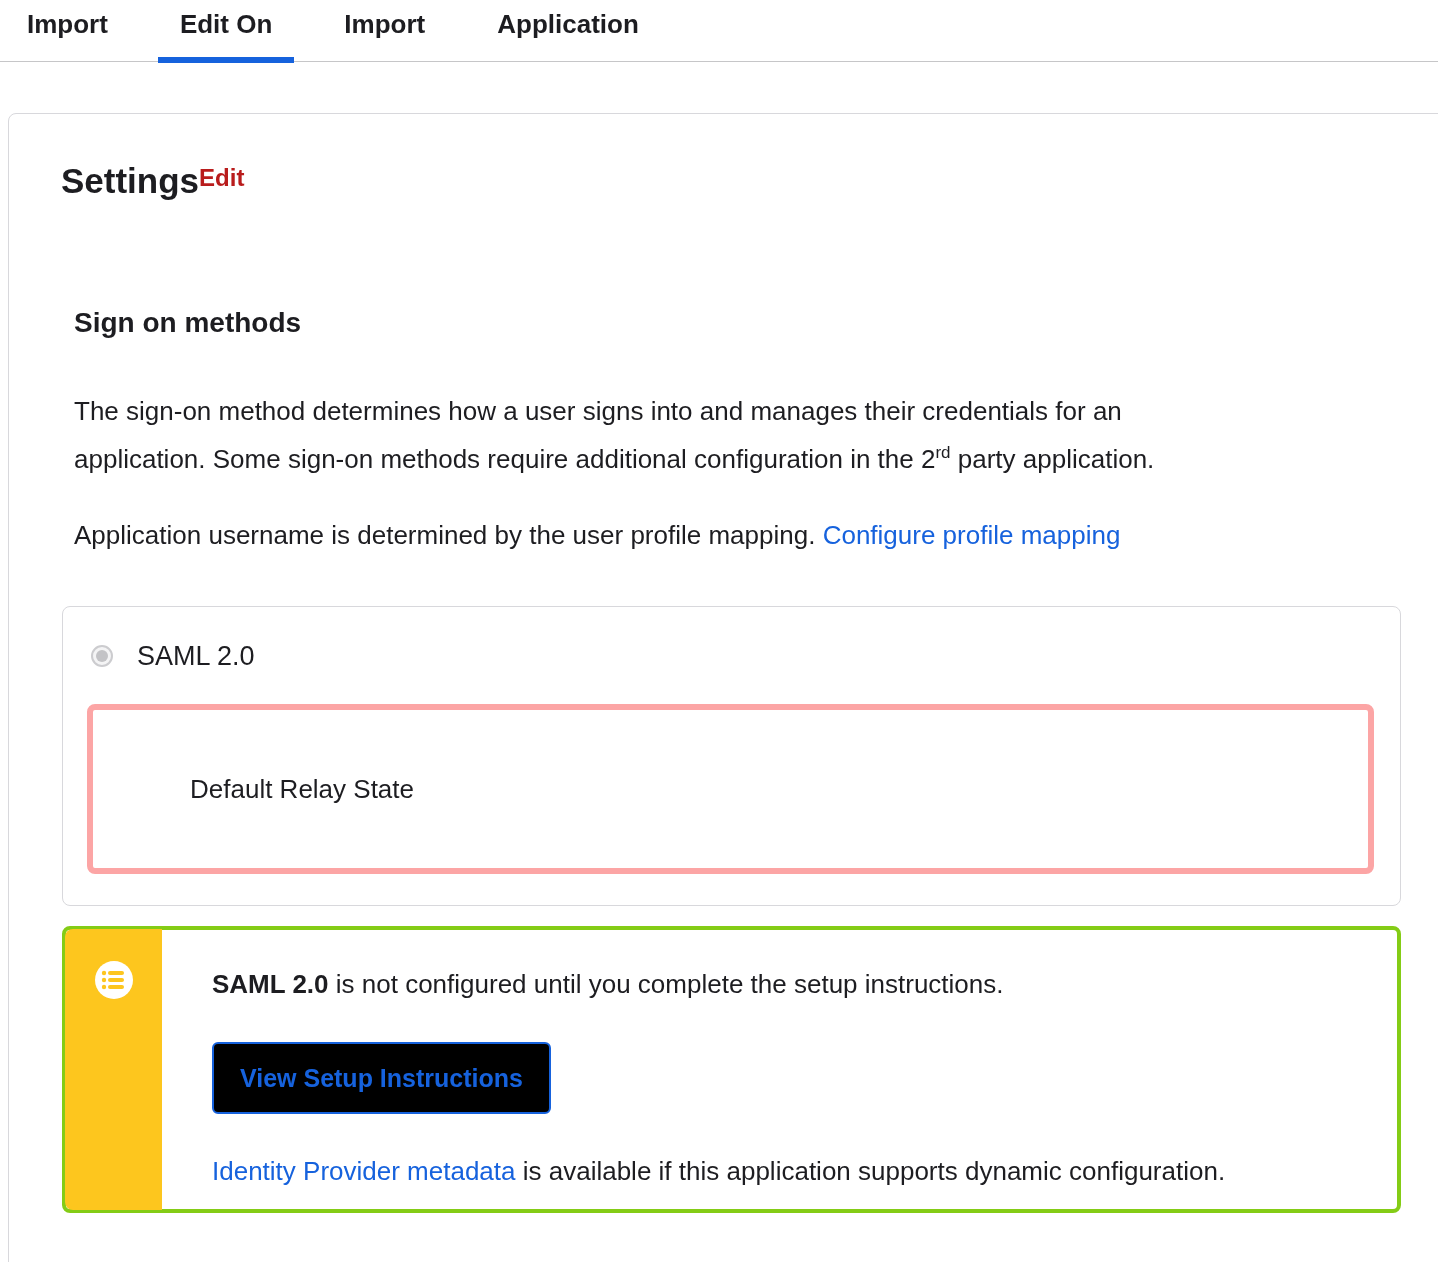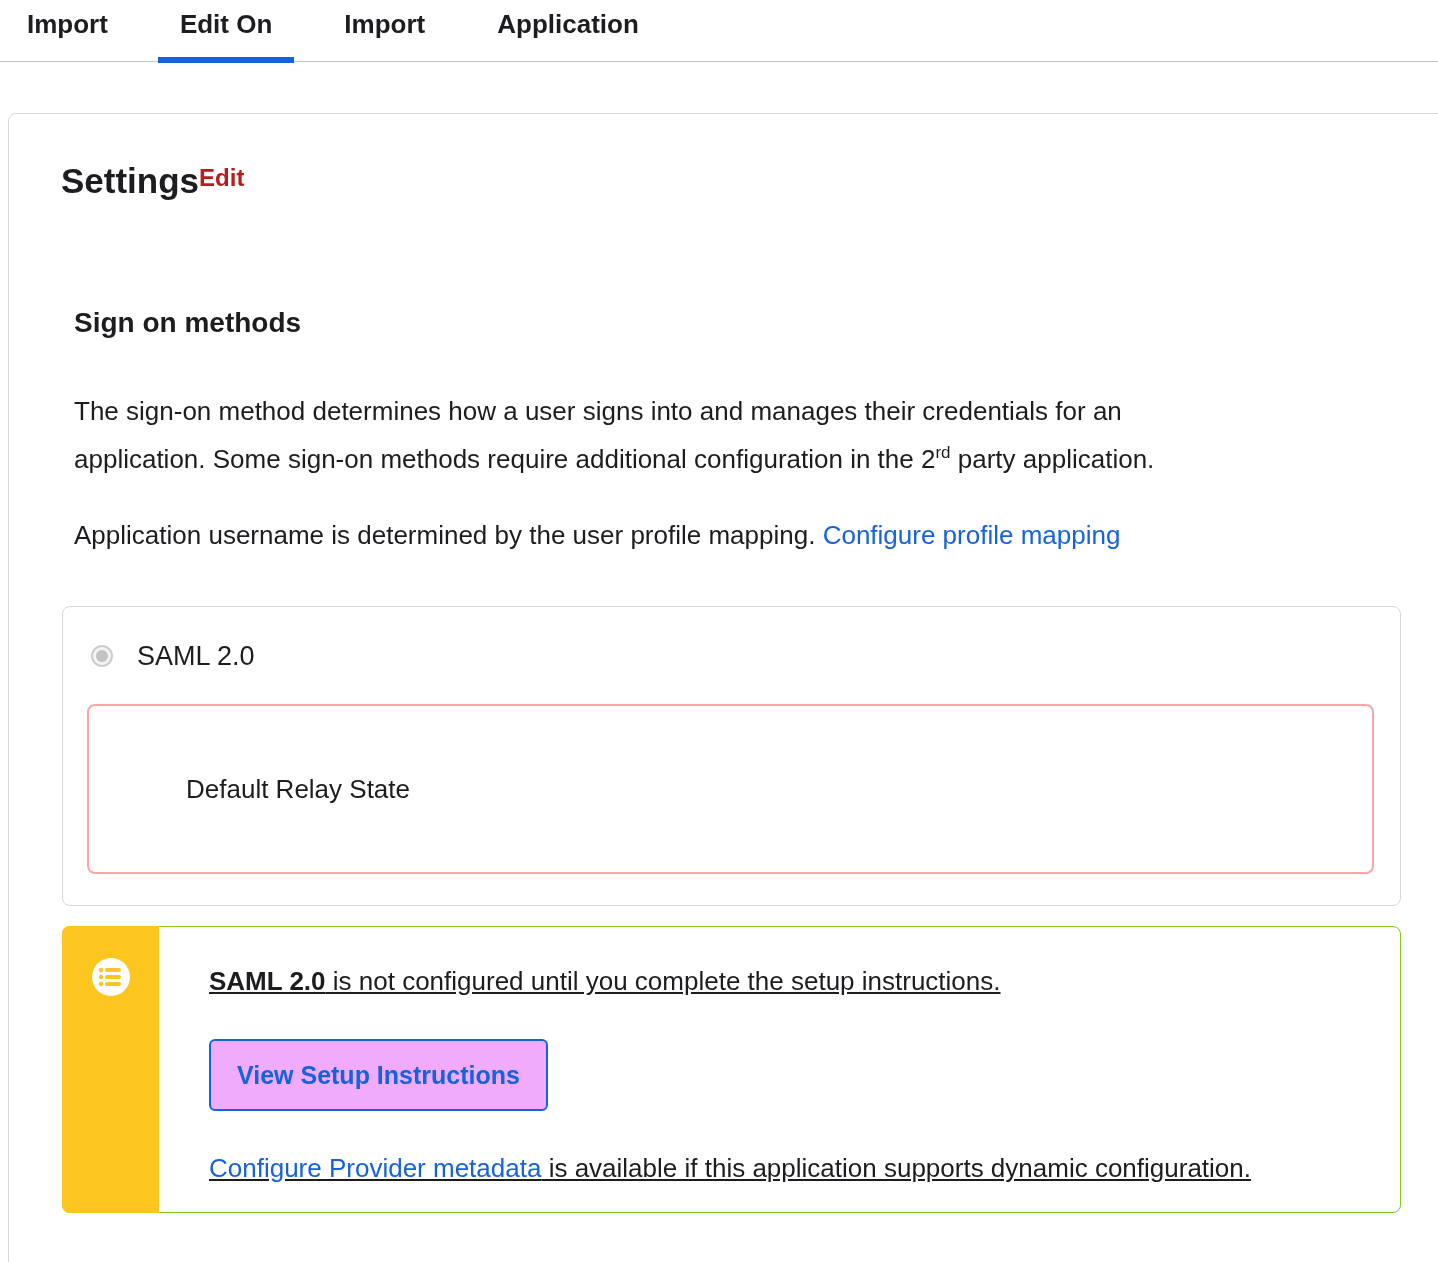--- a/index.html
+++ b/index.html
@@ -125,40 +125,39 @@
   }
   .radio-label {
     font-size: 27px;
     line-height: 30px;
     cursor: pointer;
   }
   .field-box {
     margin: 33px 0 0 -4px;
     width: 1287px;
     height: 170px;
-    border: 2px solid #fca5a5;
+    border: 6px solid #fca5a5;
     border-radius: 8px;
     display: flex;
     align-items: center;
     padding-left: 97px;
   }
   .field-label {
     font-size: 26px;
     color: #1d1d21;
   }
 
   
   .callout {
     position: relative;
     margin: 20px 0 0 8px;
     width: 1339px;
     height: 287px;
-    border: 1px solid #84cc16;
-    border-radius: 8px;
-    text-decoration: underline;
+    border: 4px solid #84cc16;
+    border-radius: 8px;
   }
   .callout-strip {
     position: absolute;
     left: -1px; top: -1px; bottom: -1px;
     width: 97px;
     background: #fdc61e;
     border-radius: 8px 0 0 8px;
     display: flex;
     justify-content: center;
     align-items: flex-start;
@@ -171,21 +170,21 @@
   .callout-text {
     font-size: 26px;
     line-height: 30px;
   }
   .callout-text .bold { font-weight: 700; }
   .setup-btn {
     display: inline-block;
     margin-top: 43px;
     height: 72px;
     padding: 0 26px;
-    background: #f0abfc;
+    background: #000000;
     border: 2px solid #1662dd;
     border-radius: 6px;
     color: #1662dd;
     font-family: "Liberation Sans", sans-serif;
     font-size: 25px;
     font-weight: 700;
     line-height: 68px;
     cursor: pointer;
   }
   .metadata-line {
@@ -235,17 +234,17 @@
         <rect x="14" y="18" width="16" height="4" rx="2" fill="#fdc61e"></rect>
         <rect x="14" y="25" width="16" height="4" rx="2" fill="#fdc61e"></rect>
         <circle cx="10" cy="13" r="2.2" fill="#fdc61e"></circle>
         <circle cx="10" cy="20" r="2.2" fill="#fdc61e"></circle>
         <circle cx="10" cy="27" r="2.2" fill="#fdc61e"></circle>
       </svg>
     </div>
     <div class="callout-body">
       <div class="callout-text"><span class="bold">SAML 2.0</span><span> is not configured until you complete the setup instructions.</span></div>
       <button class="setup-btn">View Setup Instructions</button>
-      <div class="metadata-line"><a class="inline-link">Configure Provider metadata</a><span> is available if this application supports dynamic configuration.</span></div>
+      <div class="metadata-line"><a class="inline-link">Identity Provider metadata</a><span> is available if this application supports dynamic configuration.</span></div>
     </div>
   </div>
 
 </div>
 
 </body></html>

